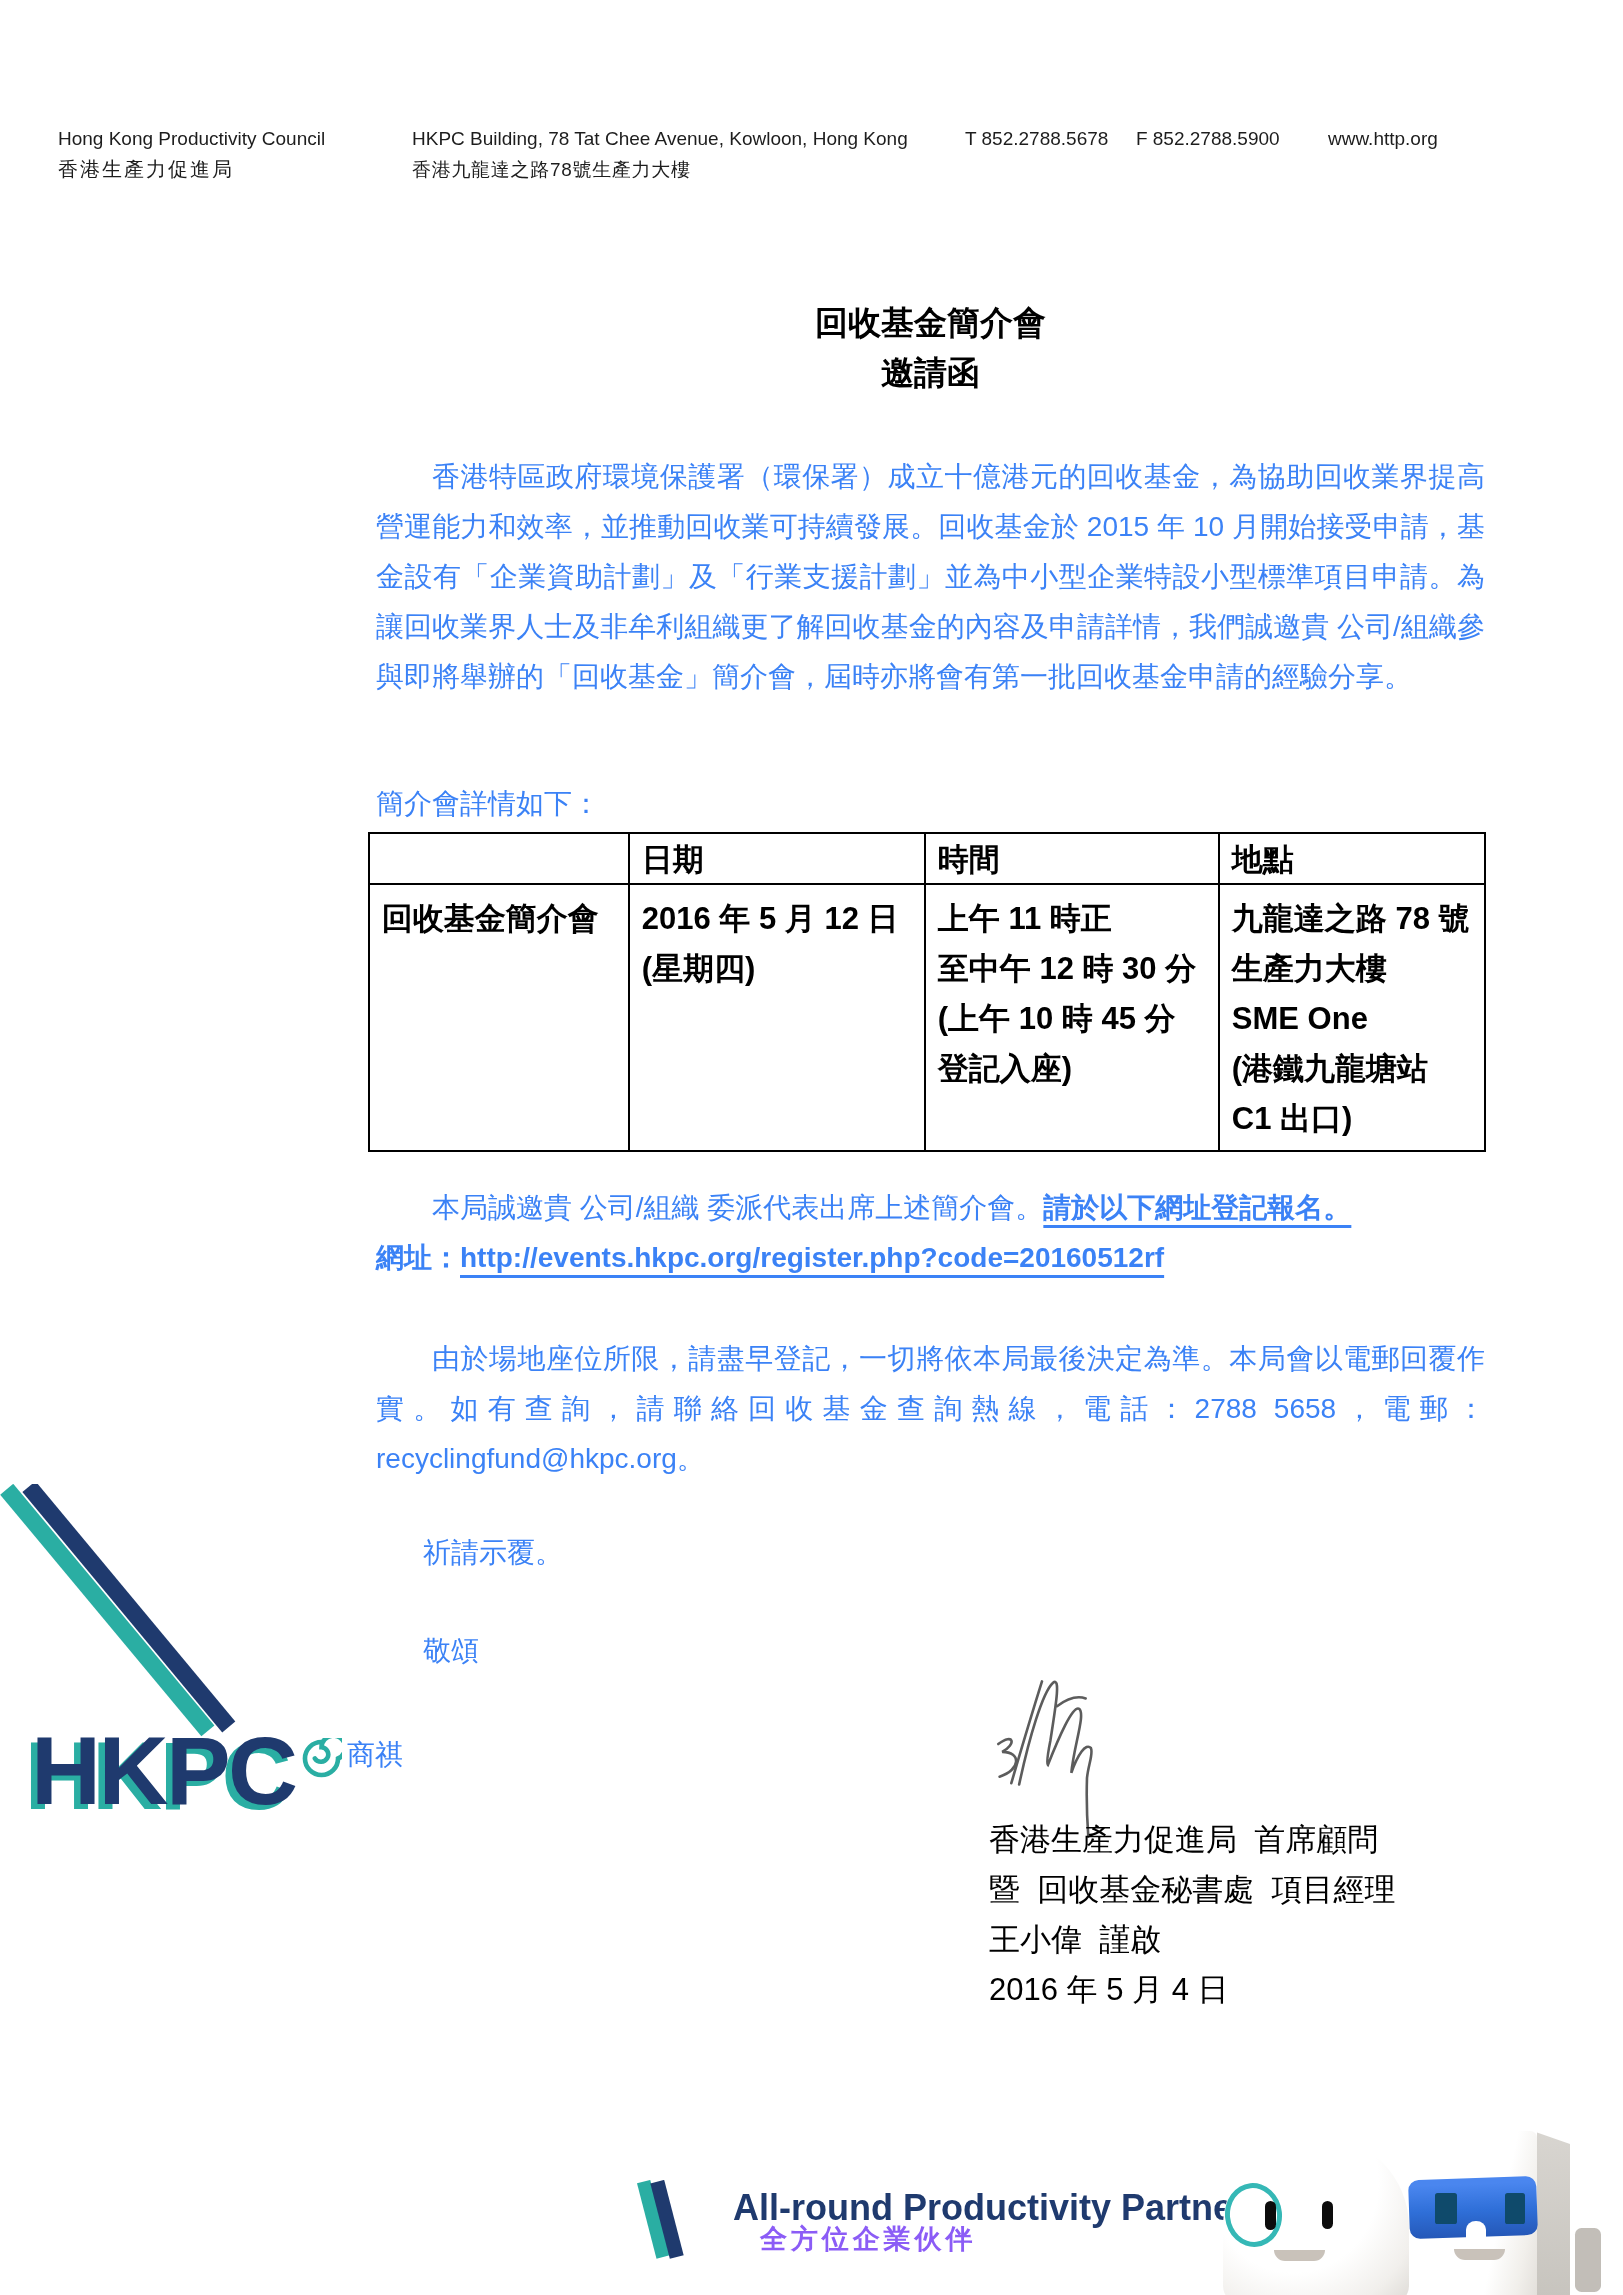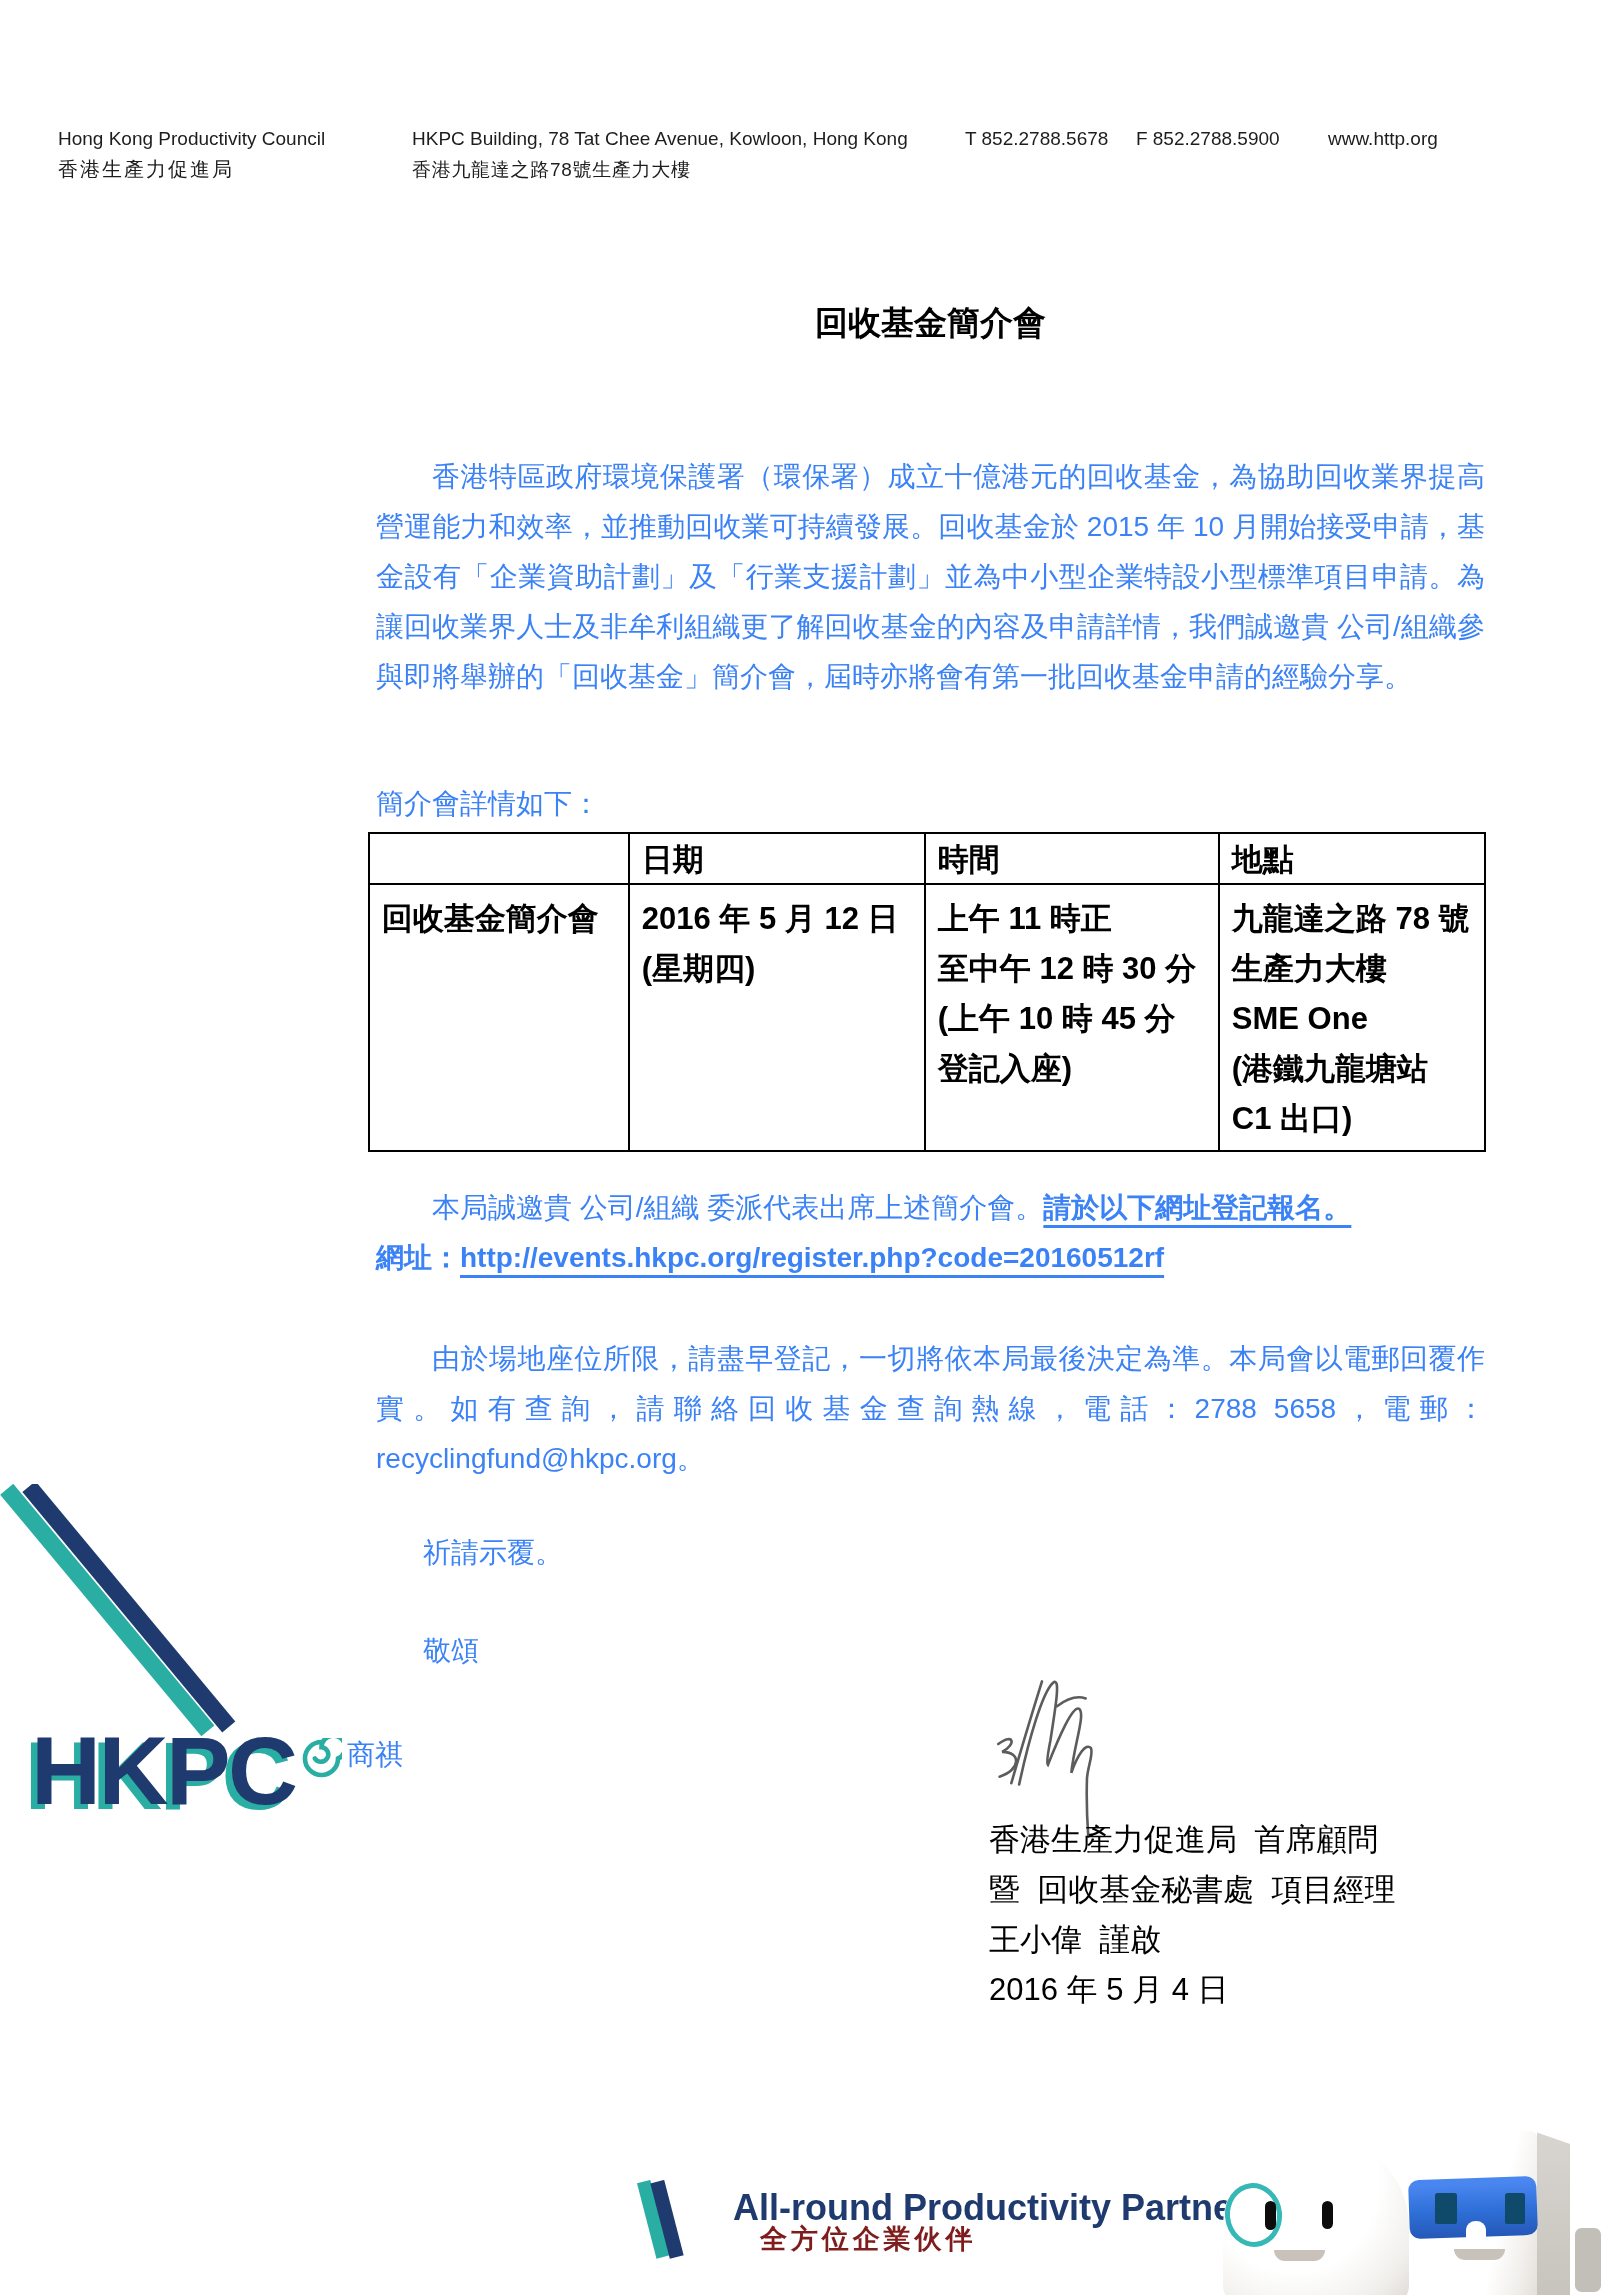--- a/index.html
+++ b/index.html
@@ -22,21 +22,21 @@
     padding:9.2px 6.5px 6.5px 11.8px;font-weight:700;line-height:50px;
   }
   table.details{border:2.6px solid #000;}
   .cell-line{white-space:nowrap;}
   .logo-word{
     font-size:97px;font-weight:700;letter-spacing:-2.6px;color:#1F3A6E;
     text-shadow:-6.5px 5.2px 0 #2AAEA3;line-height:98px;
   }
   .sig-line{font-size:31px;line-height:50px;white-space:pre;}
   .foot-en{font-size:36px;font-weight:700;color:#1F3A6E;}
-  .foot-zh{font-size:27px;font-weight:700;color:#7f1d1d;letter-spacing:3.9px;}
+  .foot-zh{font-size:27px;font-weight:700;color:#8b5cf6;letter-spacing:3.9px;}
   
   .m-round{
     width:186px;height:170px;border-radius:92px 92px 19.6px 19.6px;
     background:radial-gradient(ellipse at 38% 28%,#ffffff 52%,#f1efec 80%,#dcd9d4 100%);
   }
   .m-ring{width:47px;height:54px;border:5.9px solid #35B8B6;border-radius:50%;transform:rotate(-6deg);}
   .m-eye{background:#0c0c0c;border-radius:7.9px;}
   .m-smile{background:#c9c2ba;border-radius:0 0 29px 29px;}
   .m-box{
     width:125px;height:170px;border-radius:9.2px 6.5px 0 0;
@@ -75,20 +75,21 @@
     <span>852.2788.5678</span>
     <span style="display:inline-block;width:17px;"></span>
     <span class="hdr-bold">F</span>
     <span>852.2788.5900</span>
   </div>
 
   <div class="abs hdr-sm hdr-bold teal" style="left:1328px;top:123px;">www.http.org</div>
 
   <div class="abs" style="left:376px;top:298px;width:1109px;">
     <div class="title-line">回收基金簡介會</div>
+    <div class="title-line">邀請函</div>
   </div>
 
   <div class="abs para indent" style="left:376px;top:452px;width:1109px;">香港特區政府環境保護署（環保署）成立十億港元的回收基金，為協助回收業界提高營運能力和效率，並推動回收業可持續發展。回收基金於 2015 年 10 月開始接受申請，基金設有「企業資助計劃」及「行業支援計劃」並為中小型企業特設小型標準項目申請。為讓回收業界人士及非牟利組織更了解回收基金的內容及申請詳情，我們誠邀貴 公司/組織參與即將舉辦的「回收基金」簡介會，屆時亦將會有第一批回收基金申請的經驗分享。</div>
 
   <div class="abs para" style="left:376px;top:784px;line-height:39px;">簡介會詳情如下：</div>
 
   <table class="details abs" style="left:368px;top:832px;">
     <colgroup>
         <col style="width:260px">
         <col style="width:296px">

